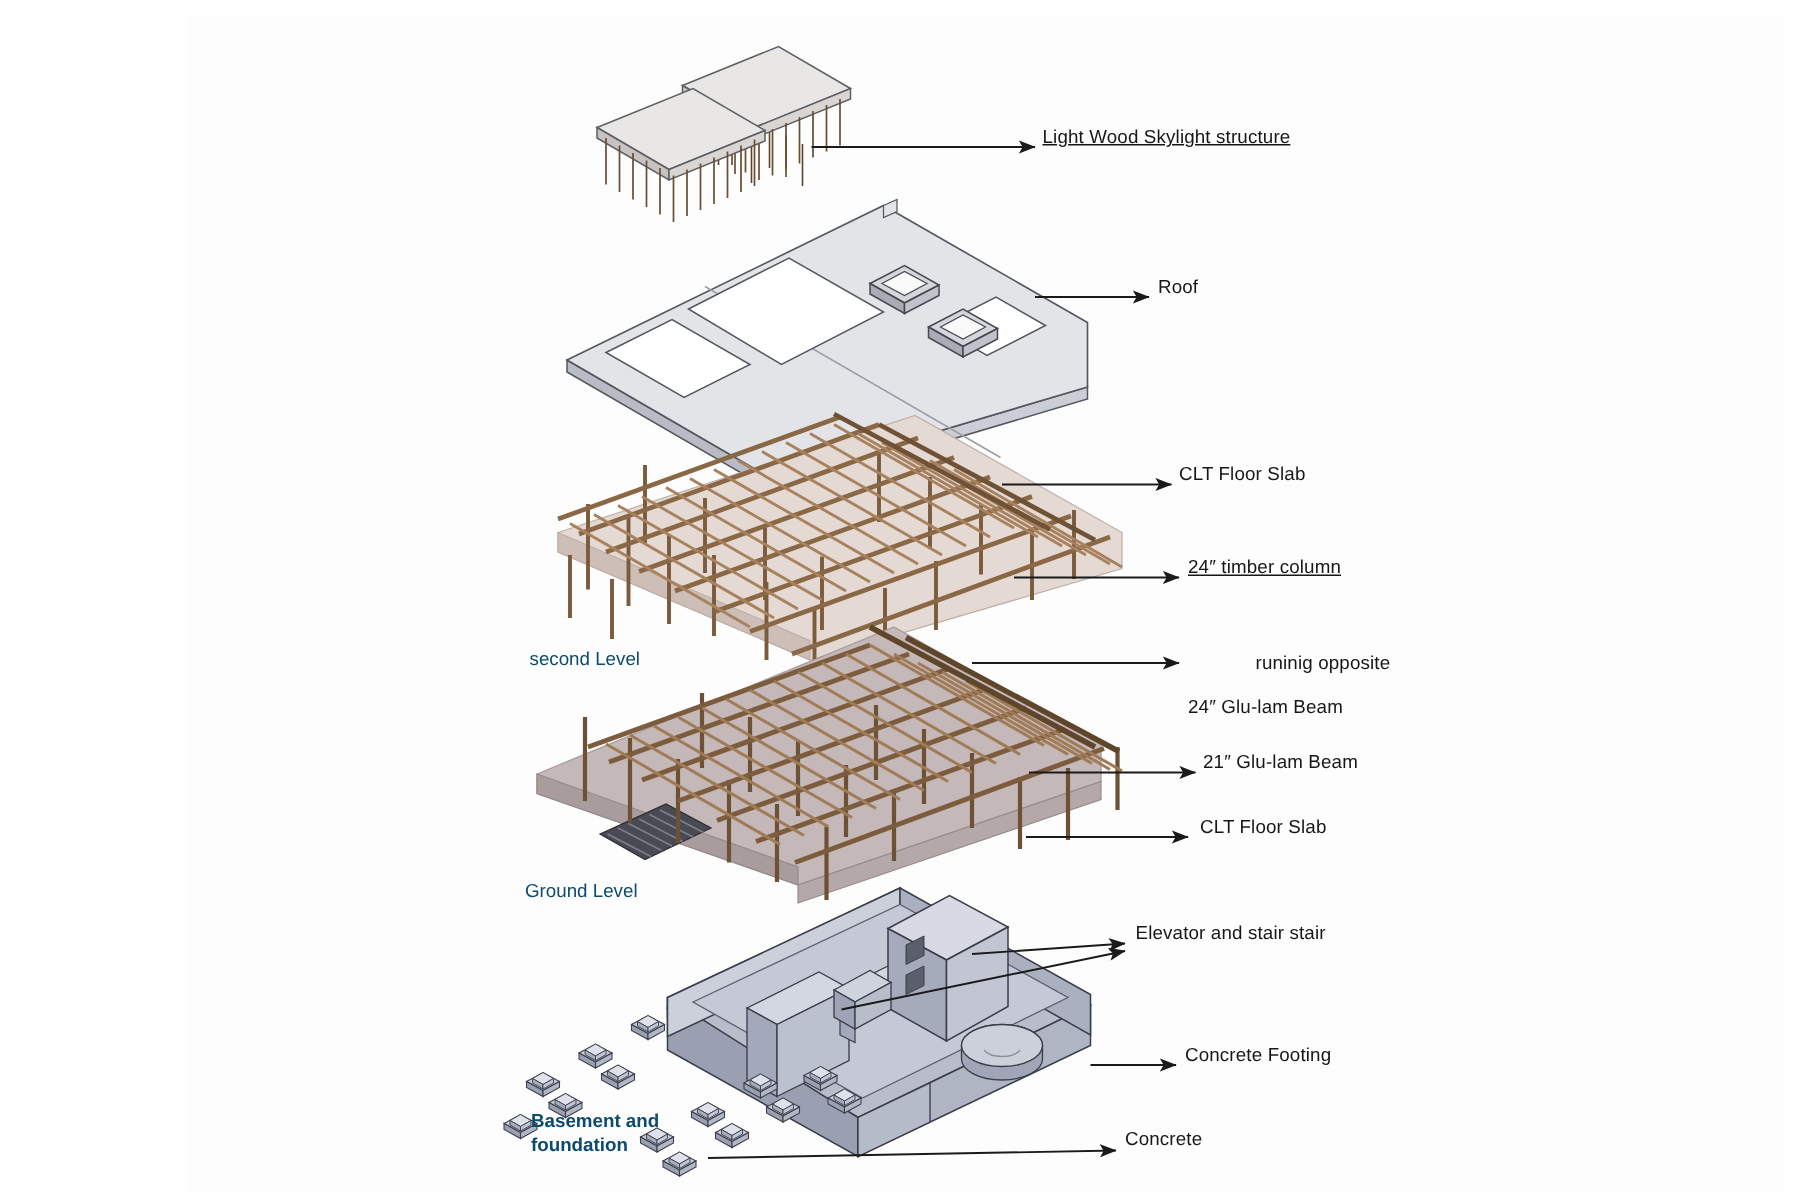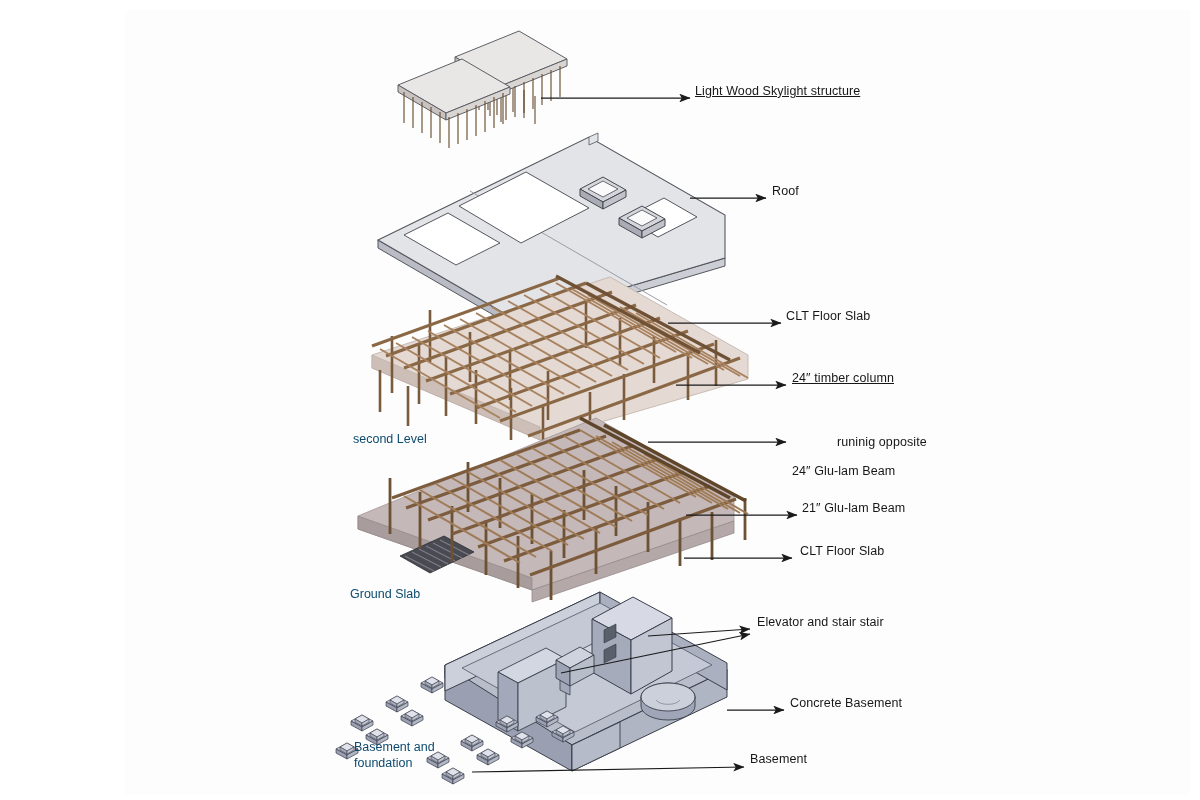--- a/index.html
+++ b/index.html
@@ -356,21 +356,21 @@
   <div id="callout-labels">
       <div class="lbl" style="left: 695px; top: 84px; text-decoration: underline;">Light Wood Skylight structure</div>
       <div class="lbl" style="left: 772px; top: 184px;">Roof</div>
       <div class="lbl" style="left: 786px; top: 309px;">CLT Floor Slab</div>
       <div class="lbl" style="left: 792px; top: 371px; text-decoration: underline;">24″ timber column</div>
       <div class="lbl" style="left: 792px; top: 420px; margin-top: 44px;">24″ Glu-lam Beam</div>
       <div class="lbl" style="left: 837px; top: 435px;">runinig opposite</div>
       <div class="lbl" style="left: 802px; top: 501px;">21″ Glu-lam Beam</div>
       <div class="lbl" style="left: 800px; top: 544px;">CLT Floor Slab</div>
       <div class="lbl" style="left: 757px; top: 615px;">Elevator and stair stair</div>
-      <div class="lbl" style="left: 790px; top: 696px;">Concrete Basement</div>
-      <div class="lbl" style="left: 750px; top: 752px;">Basement</div>
+      <div class="lbl" style="left: 790px; top: 696px;">Concrete Footing</div>
+      <div class="lbl" style="left: 750px; top: 752px;">Concrete</div>
     </div>
   <div id="level-labels">
       <div class="levellbl" style="left: 333px; top: 431px;"><div>second Level</div></div>
-      <div class="levellbl" style="left: 330px; top: 586px;"><div>Ground Slab</div></div>
-      <div class="levellbl" style="left: 334px; top: 739px;"><div>Basement and</div><div>foundation</div></div>
+      <div class="levellbl" style="left: 330px; top: 586px;"><div>Ground Level</div></div>
+      <div class="levellbl" style="left: 334px; top: 739px; font-weight: bold;"><div>Basement and</div><div>foundation</div></div>
     </div>
 </div>
 
 </body></html>

